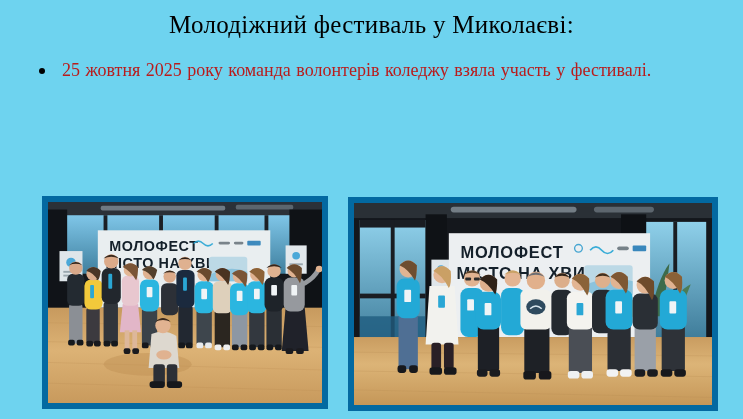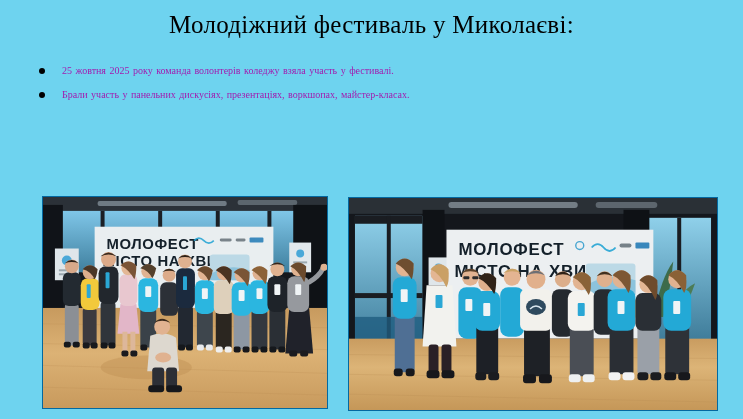--- a/index.html
+++ b/index.html
@@ -38,44 +38,44 @@
     top: 59px;
     width: 680px;
     margin: 0;
     padding: 0;
     list-style: none;
   }
   .bullet-item {
     position: relative;
     padding-left: 28px;
     margin: 0 0 0.5px 0;
-    font-size: 10px;
+    font-size: 18px;
     line-height: 23px;
-    color: #a21caf;
+    color: #b91c1c;
     word-spacing: 1px;
   }
   .bullet-dot {
     position: absolute;
     left: 5px;
     top: 9px;
     width: 6px;
     height: 6px;
     border-radius: 50%;
     background: #000000;
   }
   .bullet-text {
     display: block;
   }
 
   
   .photo {
     position: absolute;
     overflow: hidden;
     background: #1a1d22;
-    border: 1px solid #0369a1;
+    border: 6px solid #0369a1;
     box-sizing: border-box;
   }
   #photo-left {
     left: 42px;
     top: 196px;
     width: 286px;
     height: 213px;
   }
   #photo-right {
     left: 348px;
@@ -89,24 +89,20 @@
 <body>
 
 <div id="slide" style="background: rgb(110, 211, 239);">
 
   <div id="slide-title">Молодіжний фестиваль у Миколаєві:</div>
 
   <ul id="bullet-list">
     <li class="bullet-item">
       <span class="bullet-dot"></span>
       <span class="bullet-text">25 жовтня 2025 року команда волонтерів коледжу взяла участь у фестивалі.</span>
-    </li>
-    <li class="bullet-item">
-      <span class="bullet-dot"></span>
-      <span class="bullet-text">Брали участь у панельних  дискусіях, презентаціях,  воркшопах, майстер-класах.</span>
     </li>
   </ul>
 
   <div class="photo" id="photo-left">
     <svg viewBox="0 0 286 213" preserveAspectRatio="none">
       <defs>
         <linearGradient id="Lfloor" x1="0" y1="0" x2="0" y2="1">
           <stop offset="0" stop-color="#c79a5e"></stop>
           <stop offset="0.45" stop-color="#dcb275"></stop>
           <stop offset="1" stop-color="#c89a5d"></stop>

